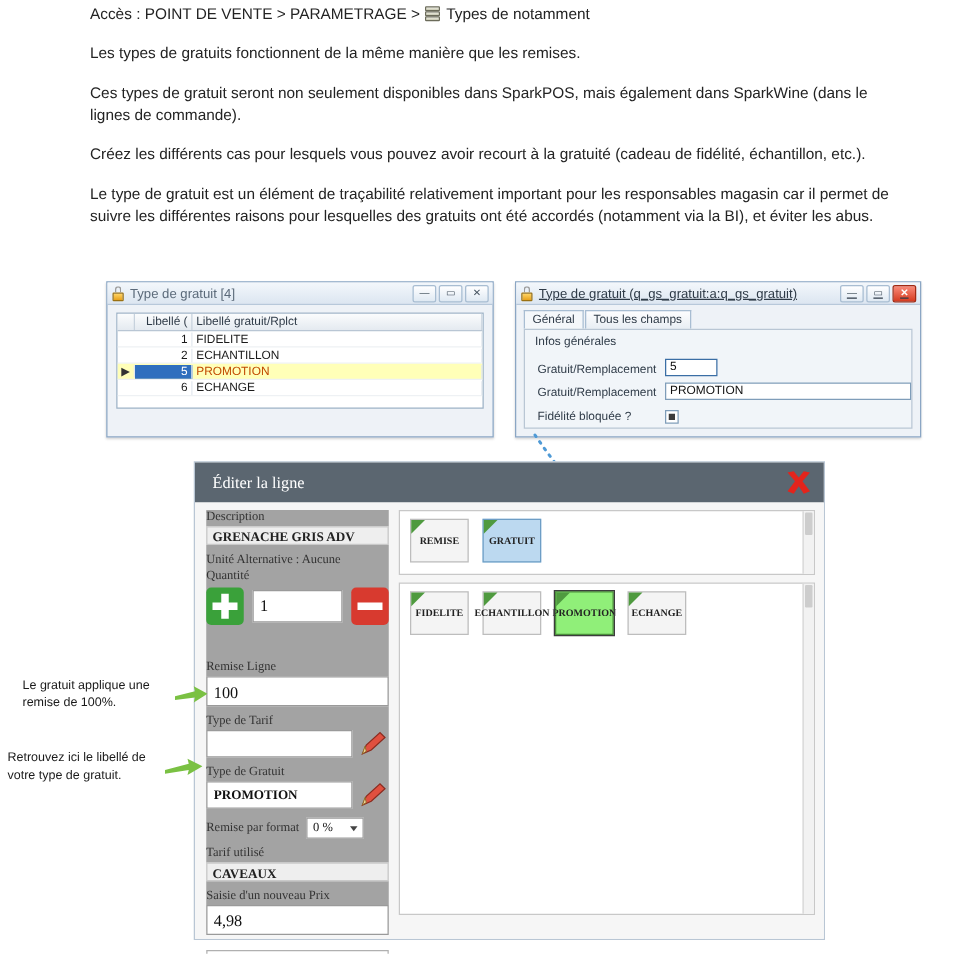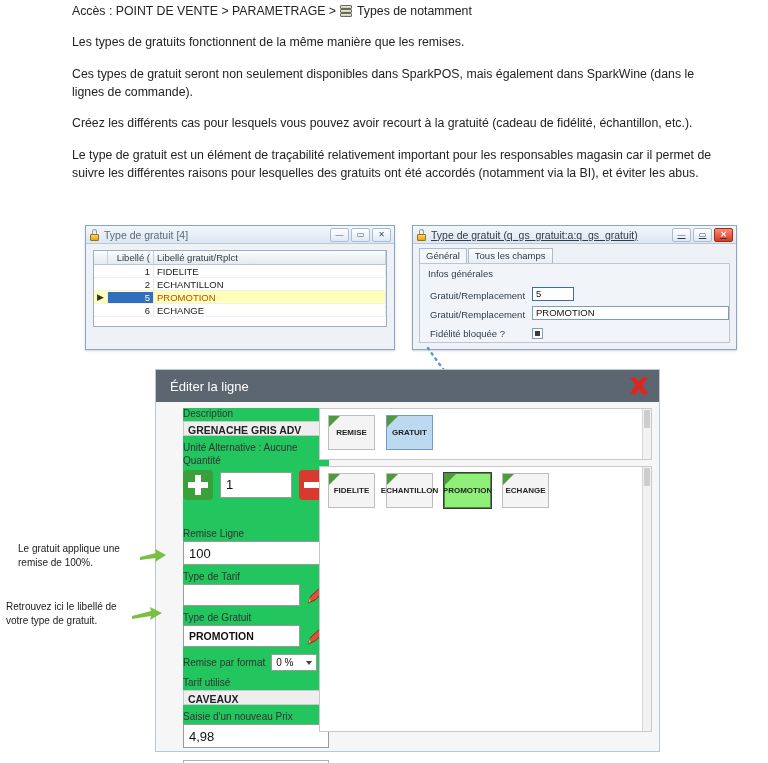--- a/index.html
+++ b/index.html
@@ -310,20 +310,21 @@
   
   #edit-dialog {
     position: absolute;
     left: 155px;
     top: 369px;
     width: 505px;
     height: 383px;
     background: #ffffff;
     border: 1px solid #b9c6d4;
     box-sizing: border-box;
+    font-family: Liberation Serif, serif;
   }
   #edit-dialog .dlg-header {
     position: absolute;
     left: 0; top: 0; right: 0;
     height: 32px;
     background: #5b6670;
     color: #ffffff;
     font-size: 13px;
     display: flex;
     align-items: center;
@@ -337,25 +338,25 @@
     width: 24px;
     height: 24px;
   }
   .dlg-body {
     position: absolute;
     left: 0; top: 32px; right: 0; bottom: 0;
     background: #f6f6f6;
   }
   .left-col {
     position: absolute;
-    left: 27px;
+    left: 9px;
     top: 6px;
     width: 146px;
     bottom: 6px;
-    background: #22c55e;
+    background: #a3a3a3;
   }
   .lbl-sm {
     font-size: 10px;
     color: #333;
     margin: 0 0 2px 0;
   }
   .ro-box {
     height: 15px;
     background: #eeeeee;
     border: 1px solid #c9c9c9;

